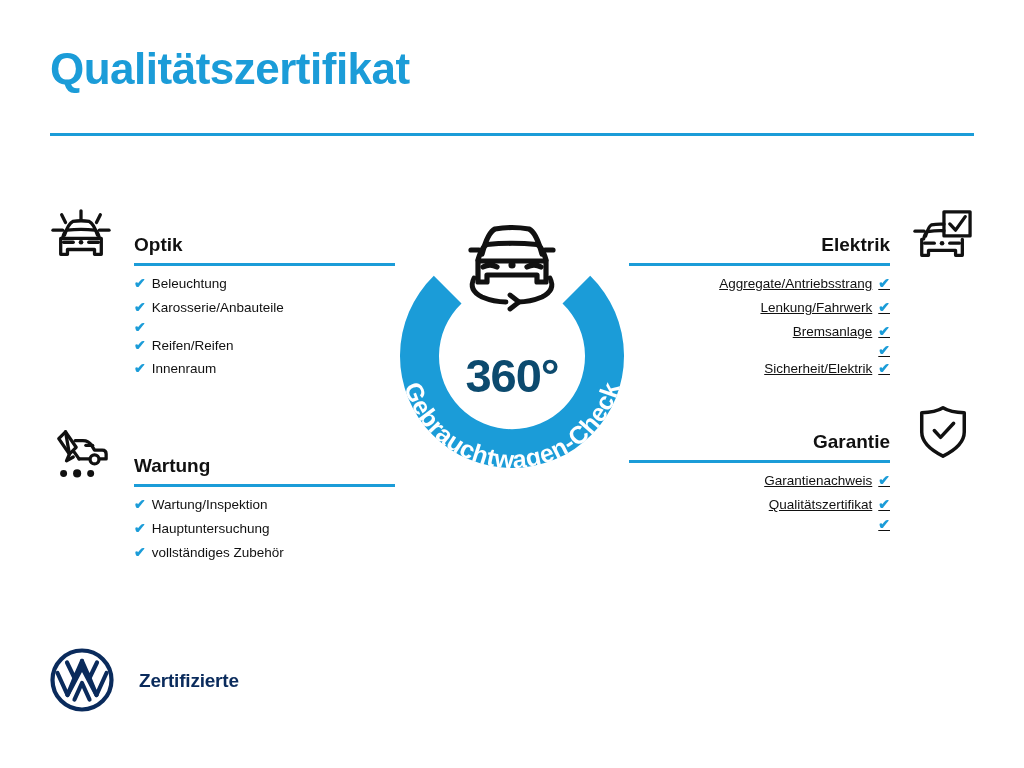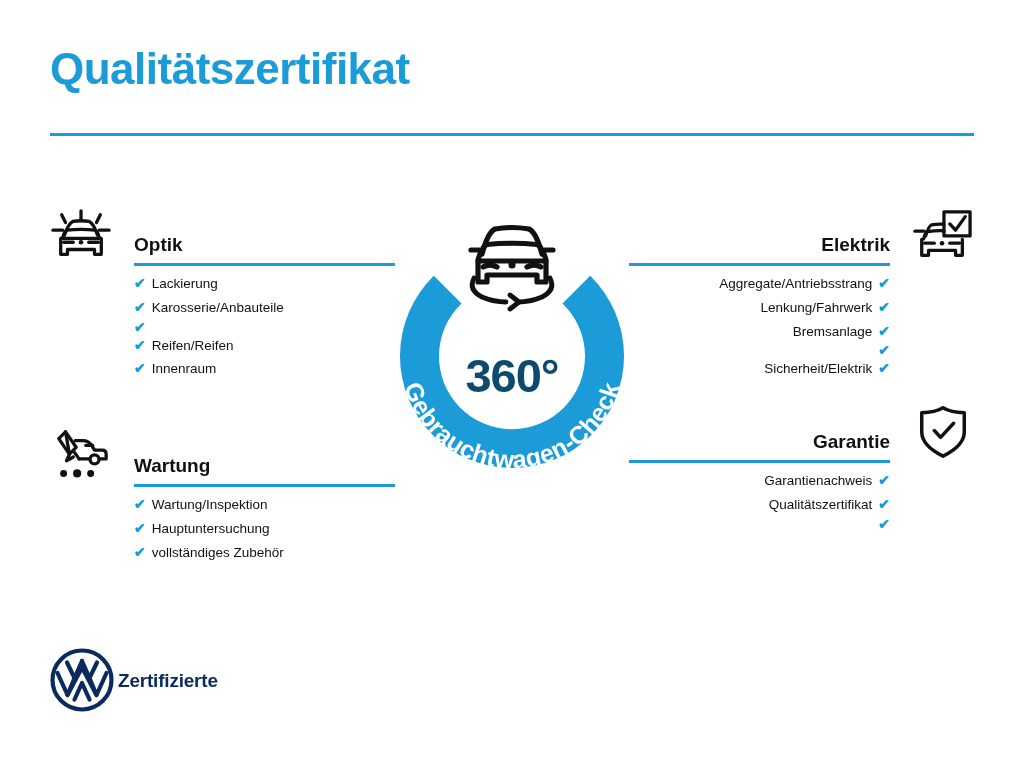--- a/index.html
+++ b/index.html
@@ -105,21 +105,21 @@
 
   .check-item {
     font-size: 13.5px;
     line-height: 23.8px;
     color: #111111;
     white-space: nowrap;
     display: flex;
     align-items: baseline;
   }
   .left .check-item  { justify-content: flex-start; }
-  .right .check-item { justify-content: flex-end; }
+  .right .check-item { justify-content: flex-end; text-decoration: underline; }
 
   .tick {
     color: #1B9CD8;
     font-size: 14px;
     font-weight: 700;
     line-height: 1;
   }
   .left  .tick { margin-right: 6px; }
   .right .tick { margin-left: 6px; }
 
@@ -150,21 +150,21 @@
   .footer-logo {
     position: absolute;
     left: 50px;
     top: 648px;
     display: flex;
     align-items: center;
   }
   .vw-mark { width: 64px; height: 64px; flex: 0 0 64px; }
   .vw-mark svg { display: block; width: 100%; height: 100%; }
   .vw-wordmark {
-    margin-left: 4px;
+    margin-left: 25px;
     color: #0A2B5C;
     font-size: 19px;
     font-weight: 700;
     line-height: 25px;
     letter-spacing: -0.2px;
   }
   .vw-wordmark span { display: block; white-space: nowrap; }
 </style>
 </head>
 <body>
@@ -192,21 +192,21 @@
             <path d="M50 37.5 L40 37.5"></path>
             <circle cx="32" cy="37.5" r="2.4" fill="#111111" stroke="none"></circle>
           </svg>
         </div>
         <div class="block-title">Optik</div>
         <div class="block-rule"></div>
       </div>
       <ul class="check-list">
         <li class="check-item">
           <span class="tick">✔</span>
-          <span>Lackierung</span>
+          <span>Beleuchtung</span>
         </li>
         <li class="check-item">
           <span class="tick">✔</span>
           <span>Karosserie/Anbauteile</span>
         </li>
         <li class="check-item">
           <span class="tick">✔</span>
         </li>
         <li class="check-item">
           <span class="tick">✔</span>

